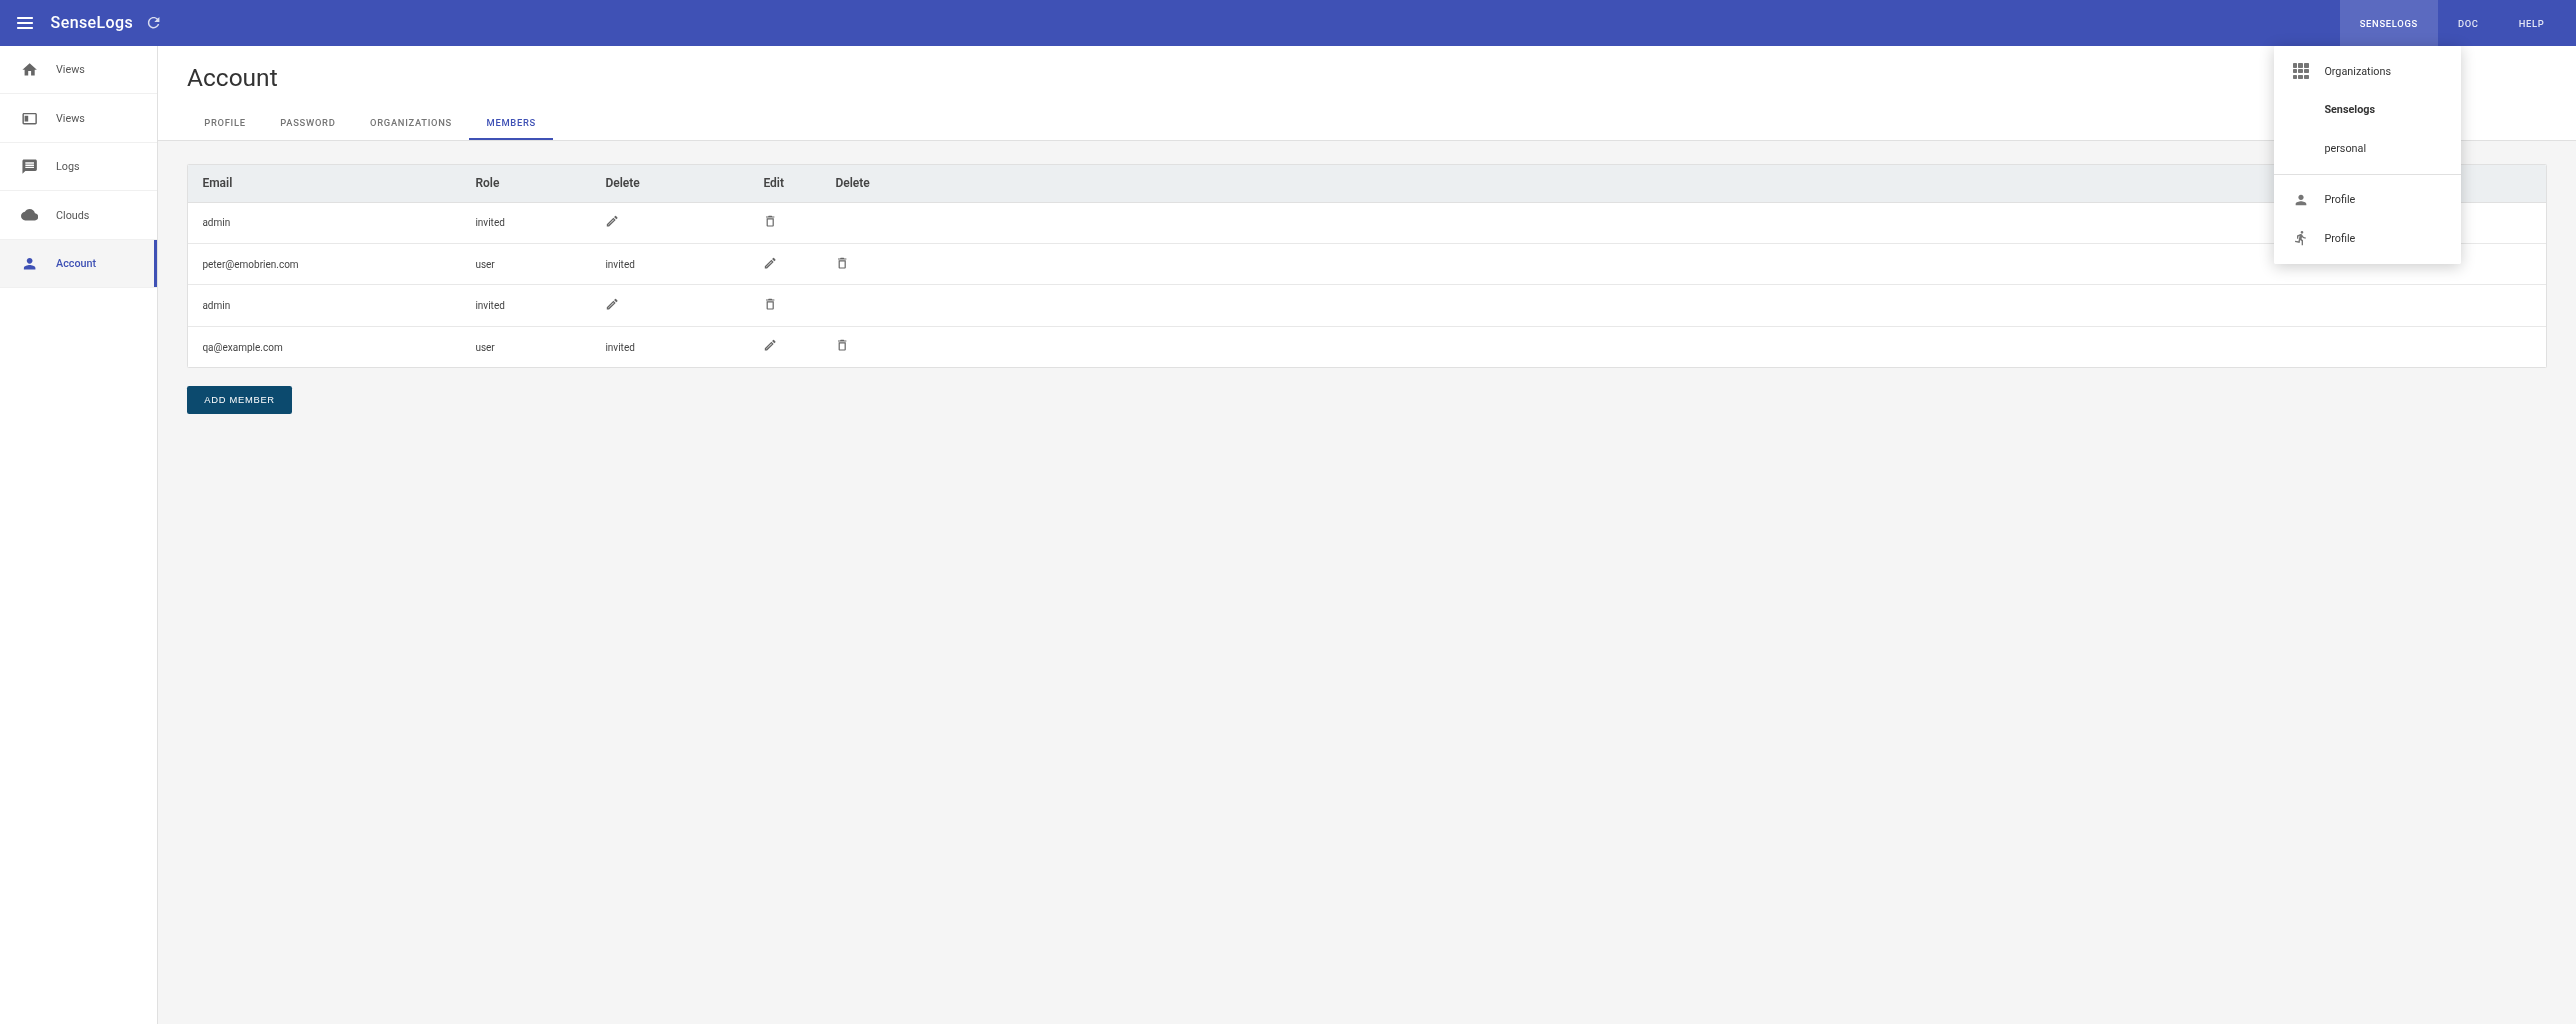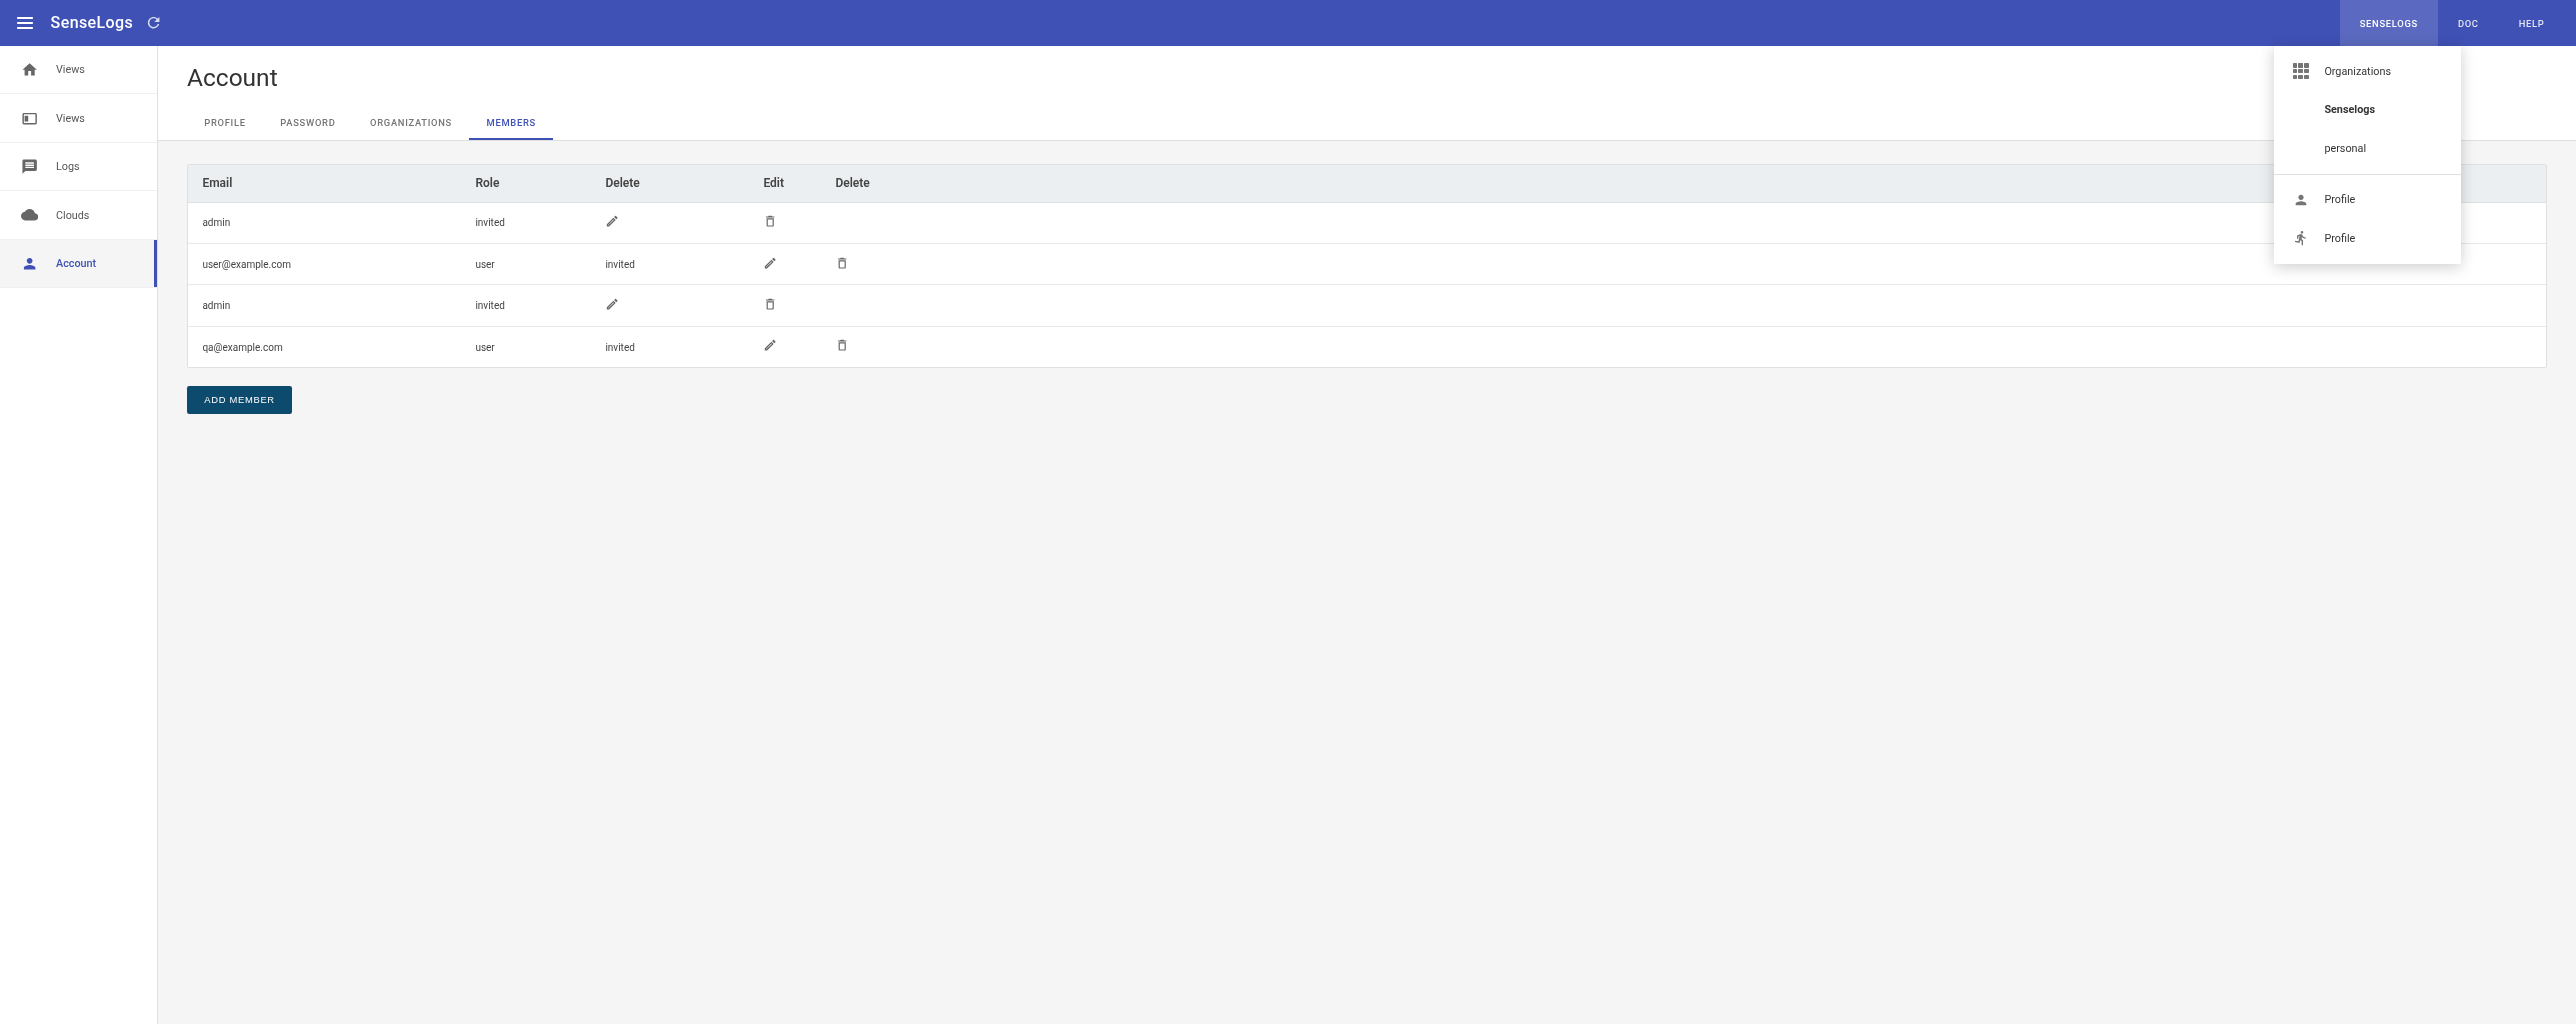--- a/index.html
+++ b/index.html
@@ -362,21 +362,21 @@
       </div>
       <div class="td">
         <span class="action-icon">
           <svg viewBox="0 0 24 24" width="14.4" height="14.4" fill="#666">
             <path d="M6 19c0 1.1.9 2 2 2h8c1.1 0 2-.9 2-2V7H6v12zM8 9h8v10H8V9zm7.5-5l-1-1h-5l-1 1H5v2h14V4z"></path>
           </svg>
         </span>
       </div>
     </div>
             <div class="table-row">
-      <div class="td">user@example.com</div>
+      <div class="td">peter@emobrien.com</div>
       <div class="td">user</div>
       <div class="td">invited</div>
       <div class="td">
         <span class="action-icon">
           <svg viewBox="0 0 24 24" width="14.4" height="14.4" fill="#666">
             <path d="M3 17.25V21h3.75L17.81 9.94l-3.75-3.75L3 17.25zm2.92 1.92H5v-.84l9.06-9.06.84.84-9.98 9.06zM20.71 5.63l-2.34-2.34a1 1 0 0 0-1.41 0l-1.83 1.83 3.75 3.75 1.83-1.83a1 1 0 0 0 0-1.41z"></path>
           </svg>
         </span>
       </div>
       <div class="td">

